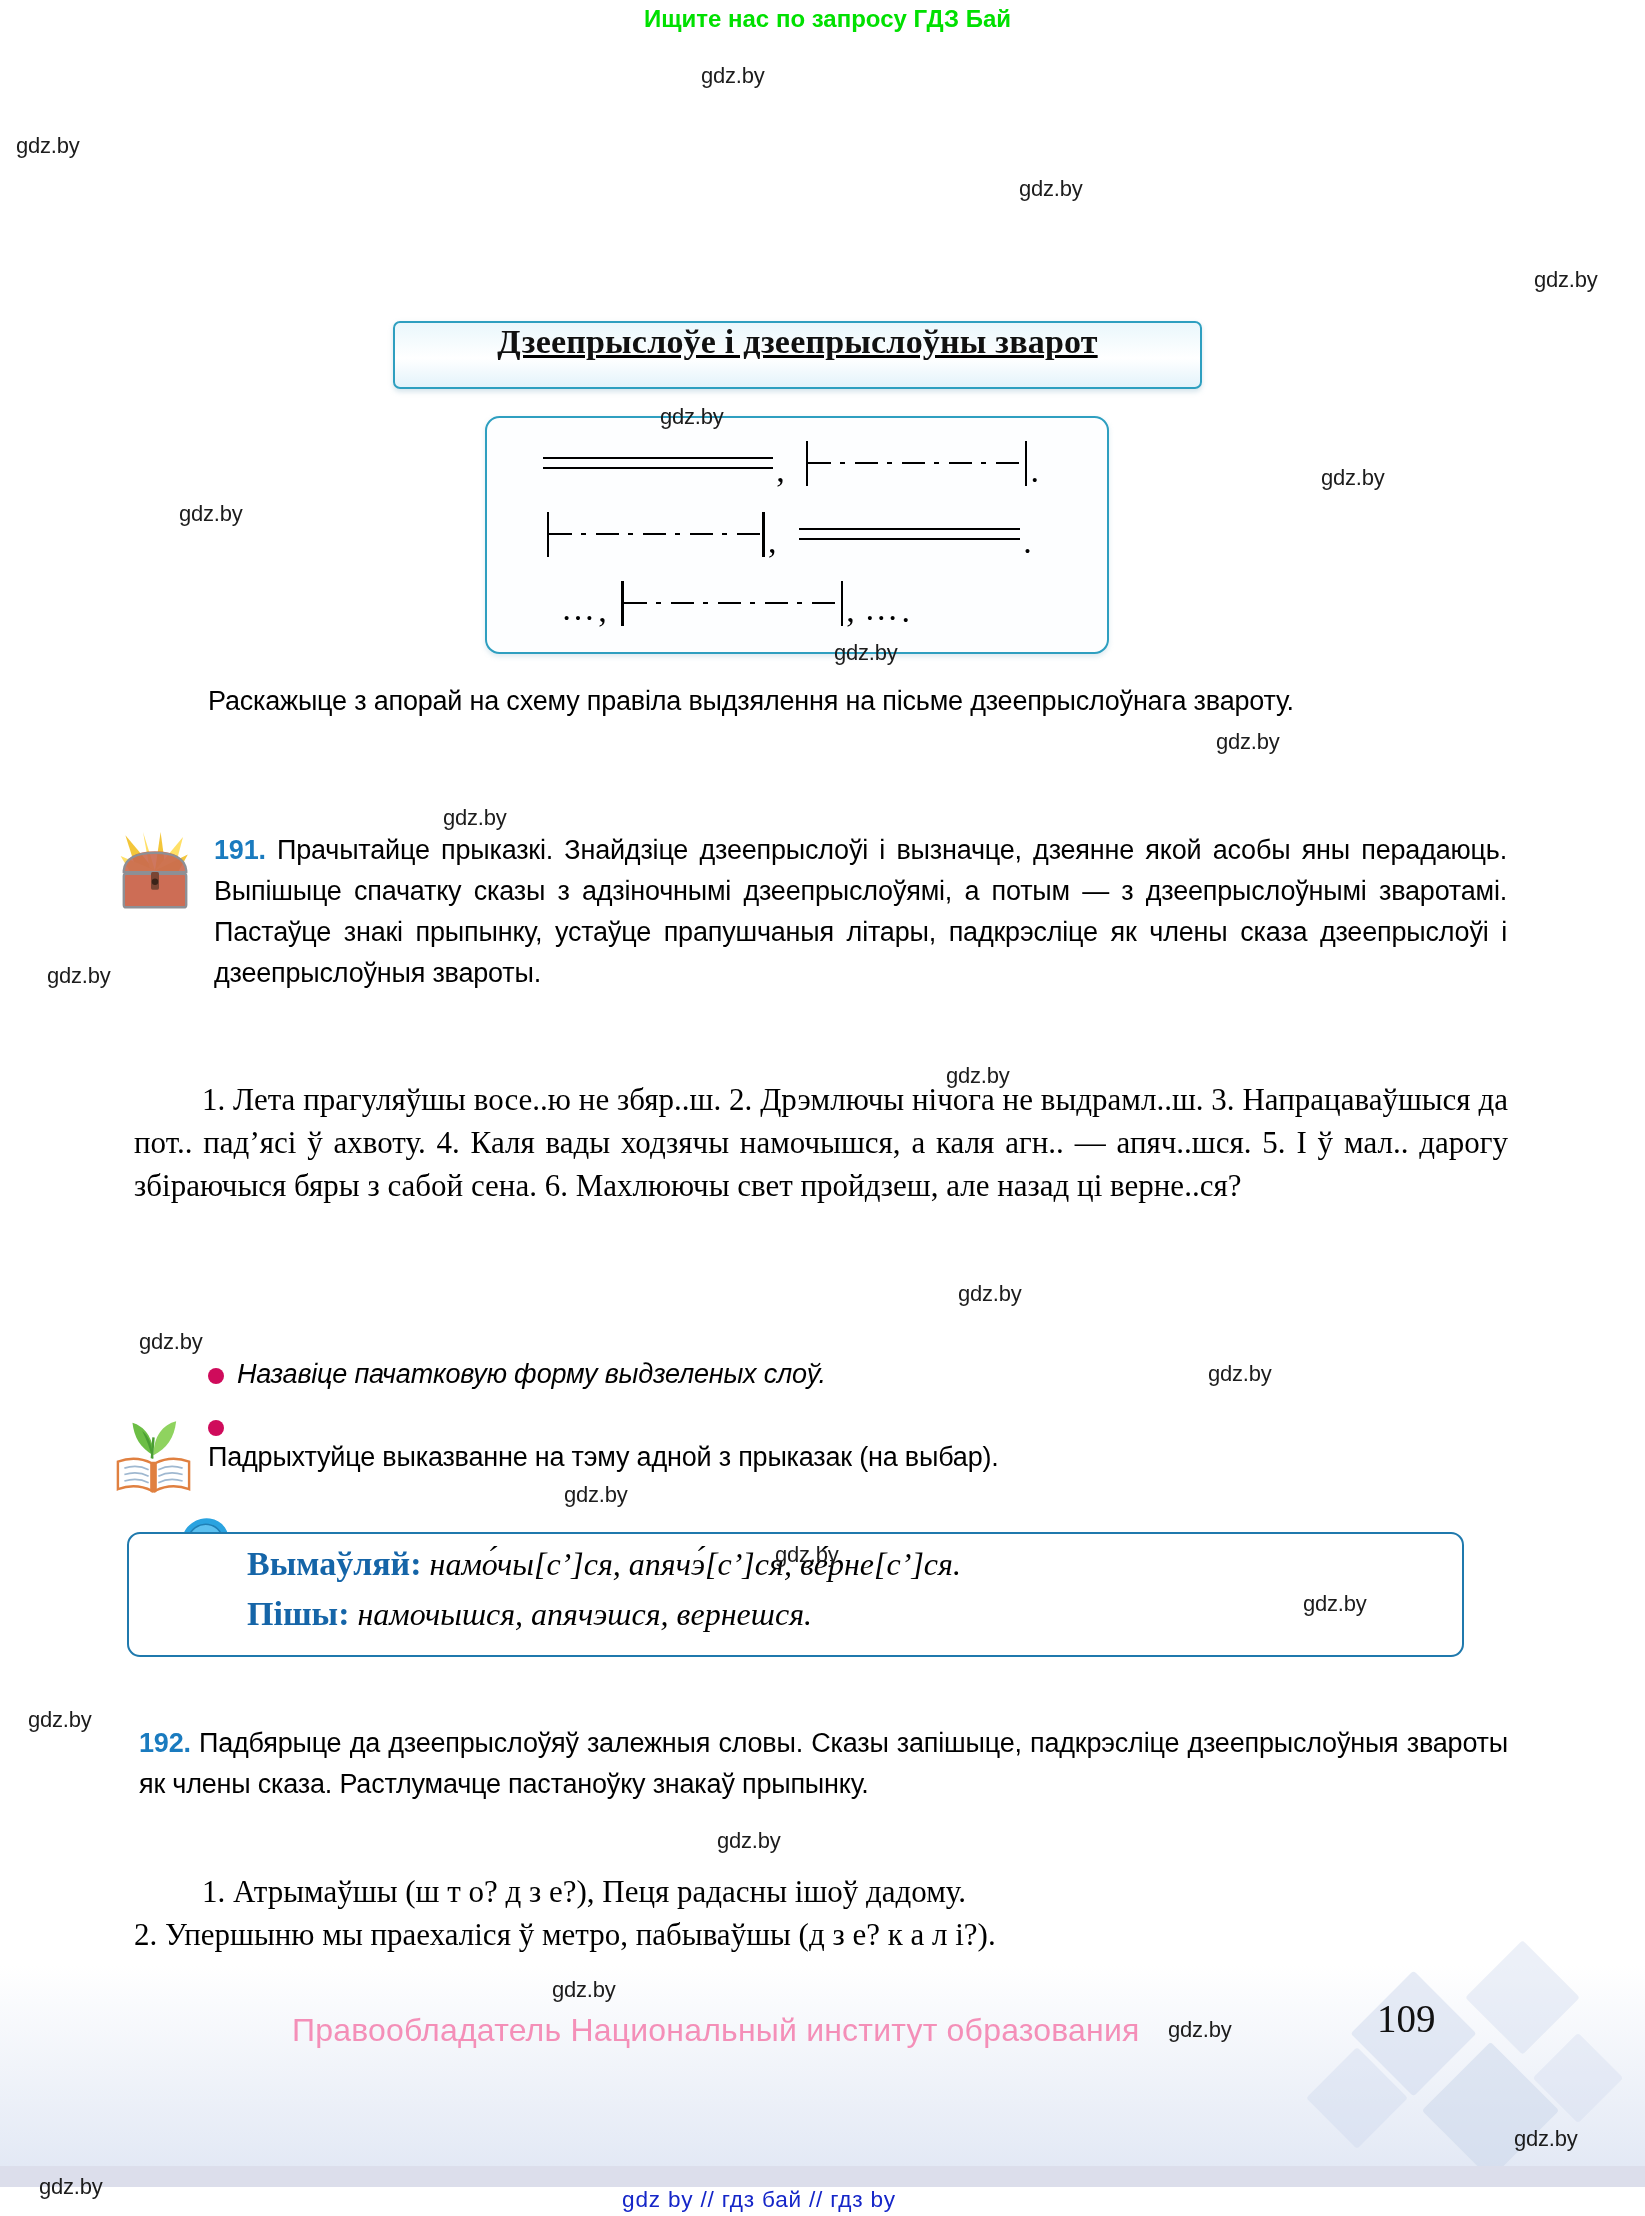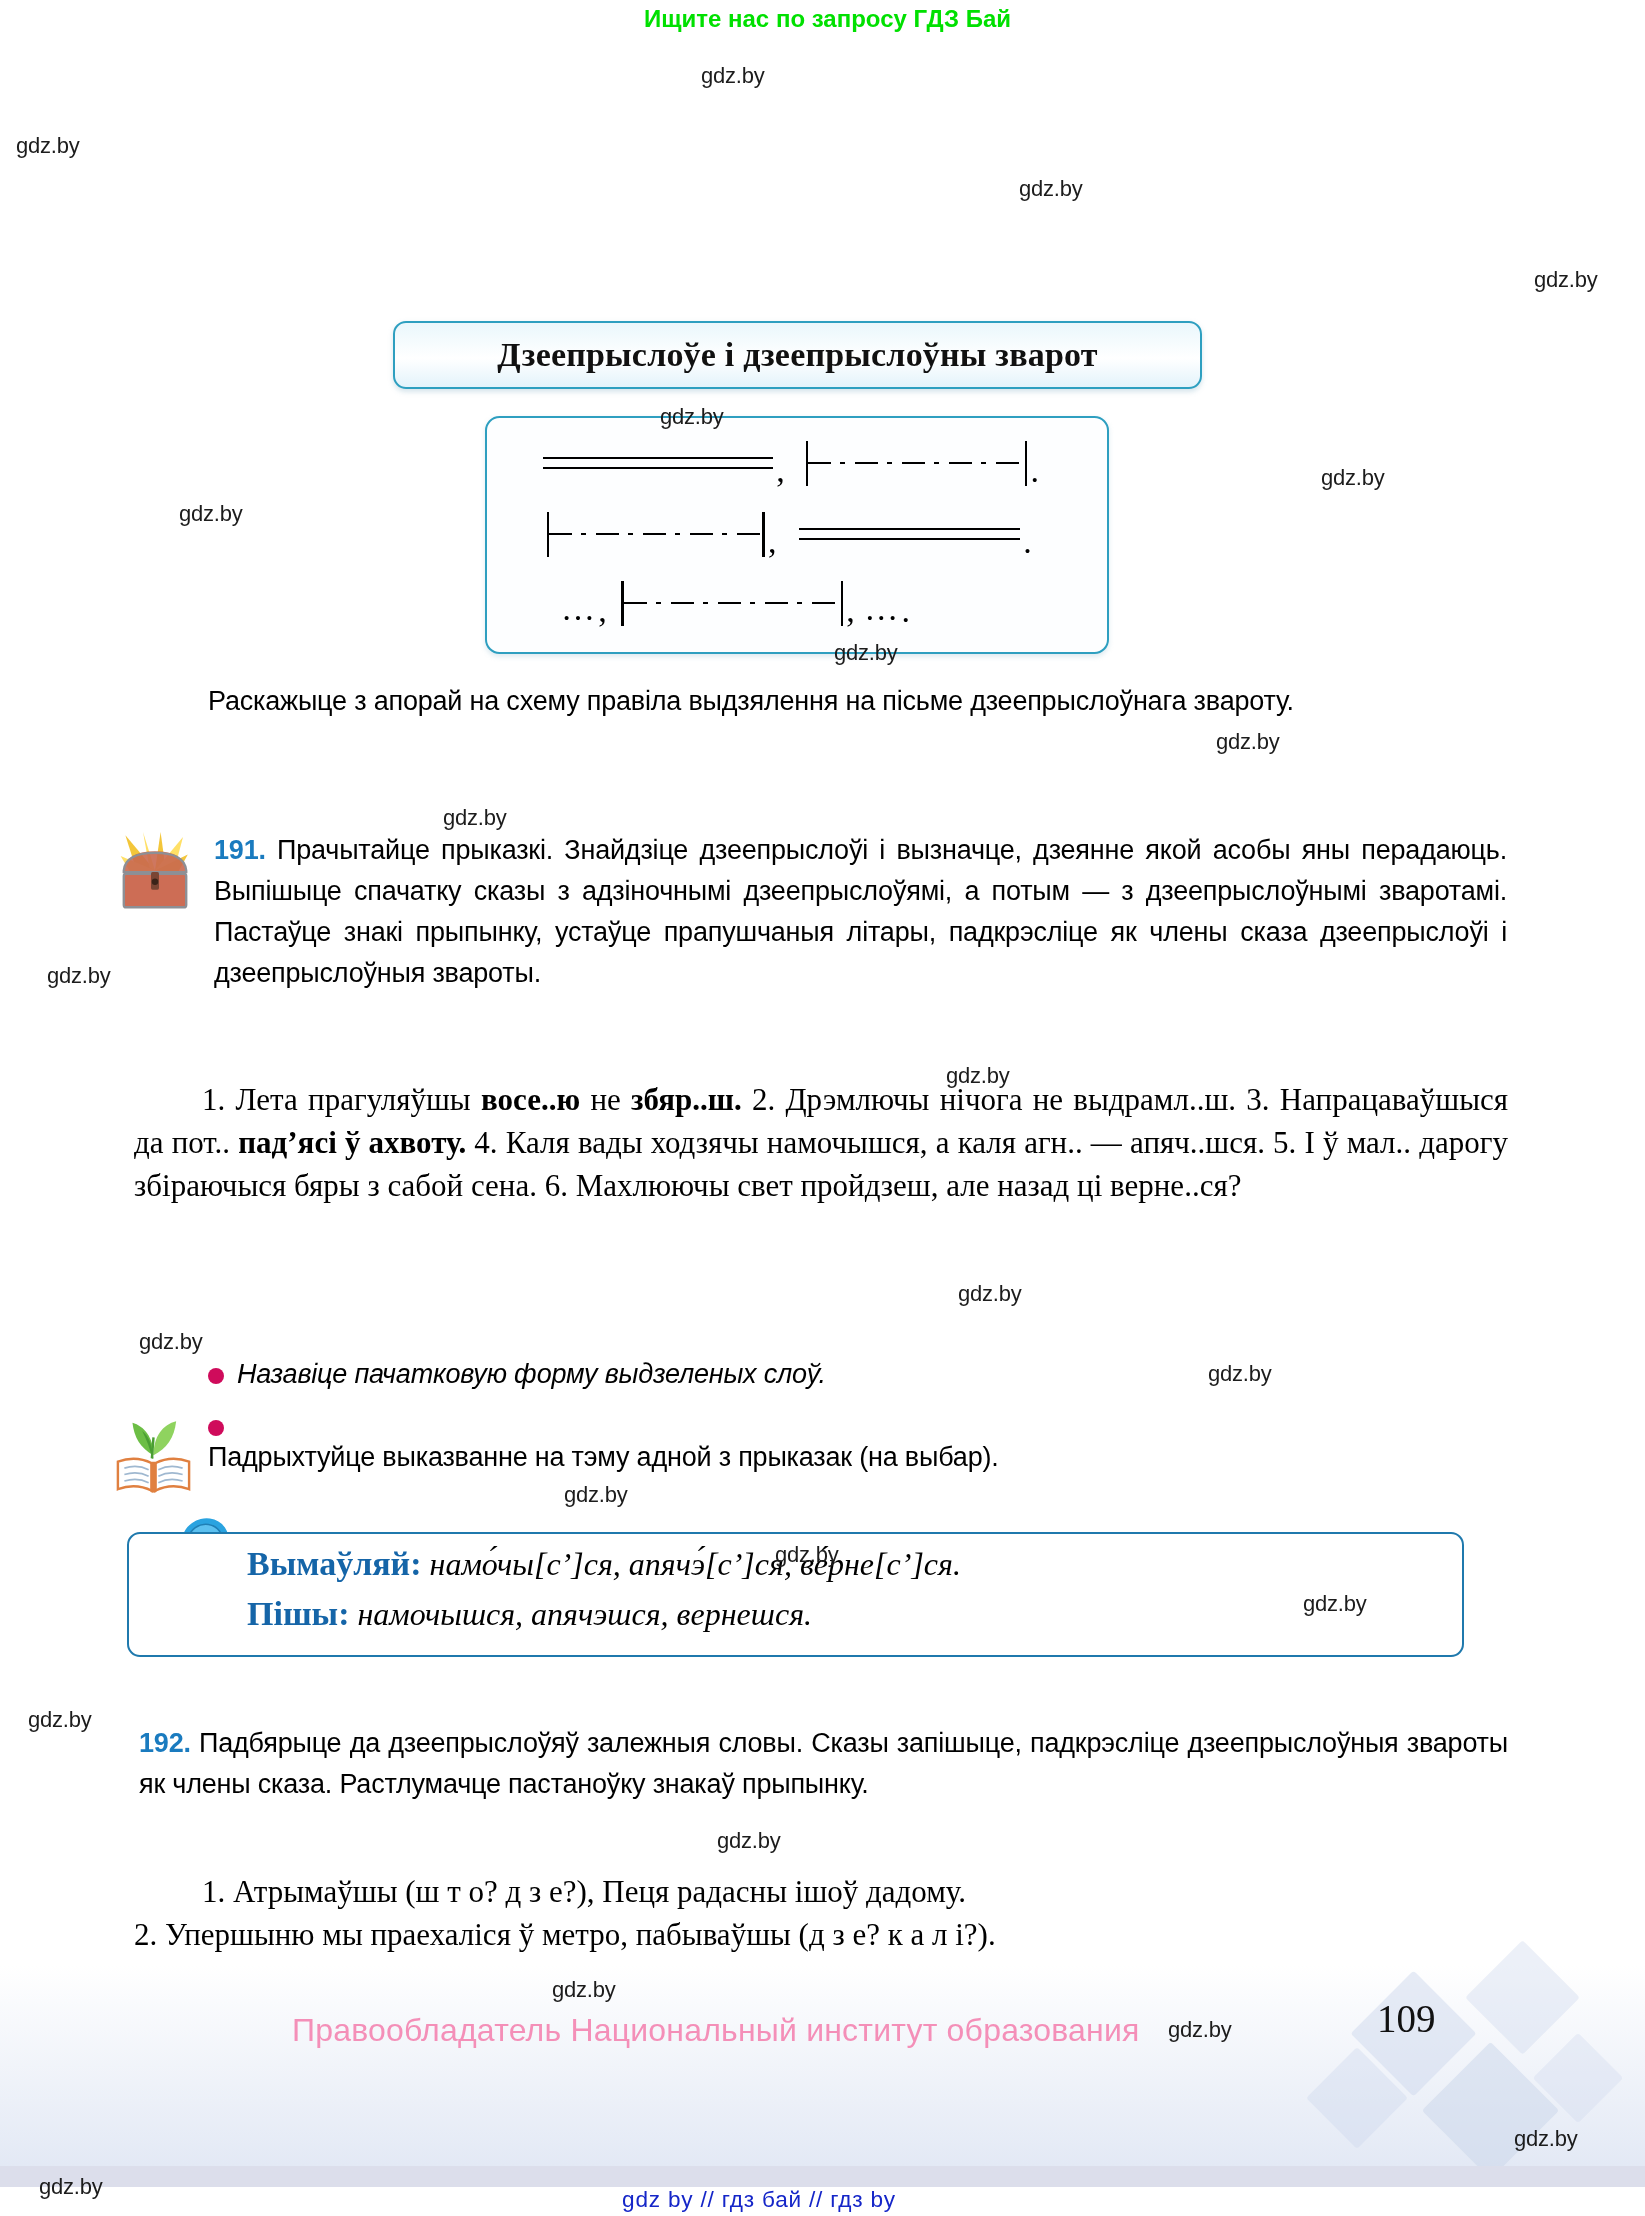--- a/index.html
+++ b/index.html
@@ -46,31 +46,31 @@
     text-align:justify;
     letter-spacing:-0.2px;
   }
   .serif-body{
     font-family:"Liberation Serif", serif;
     font-size:31px;
     line-height:43px;
     color:#000;
     text-align:justify;
   }
-  .serif-body b{font-weight:bold;margin-top:22px;}
+  .serif-body b{font-weight:normal;margin-top:22px;}
 
   
   .pill{
     position:absolute;
     left:393px;top:321px;width:805px;height:64px;
     border:2.4px solid #2e9fc0;
-    border-radius:13px;
+    border-radius:7px;
     background:linear-gradient(180deg,#eaf7fc 0%,#ffffff 55%,#e3f3fb 100%);
     box-shadow:0 2.4px 4.8px rgba(140,180,200,0.35);
-    display:flex;align-items:center;justify-content:center;
+    display:flex;align-items:flex-start;justify-content:center;text-decoration:underline;
   }
   .pill-text{
     font-family:"Liberation Serif", serif;
     font-weight:bold;
     font-size:34px;
     color:#111;
     letter-spacing:0.2px;
   }
 
   

